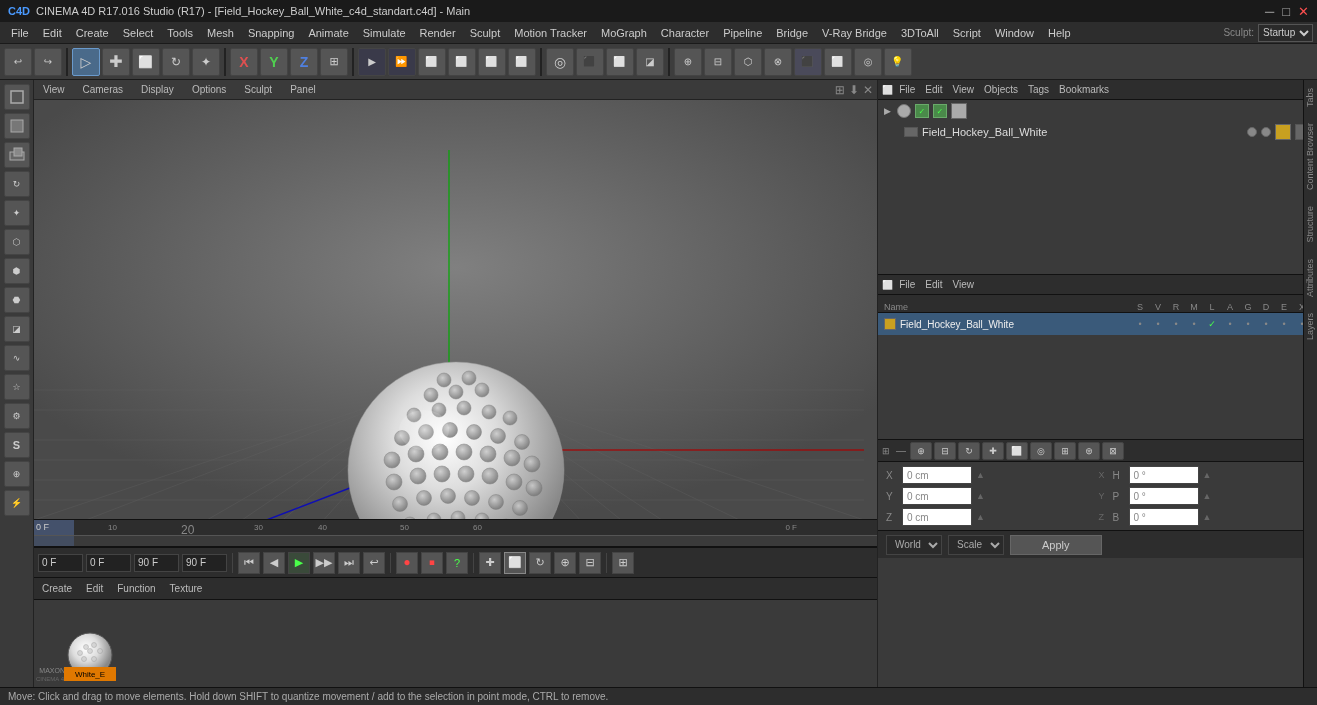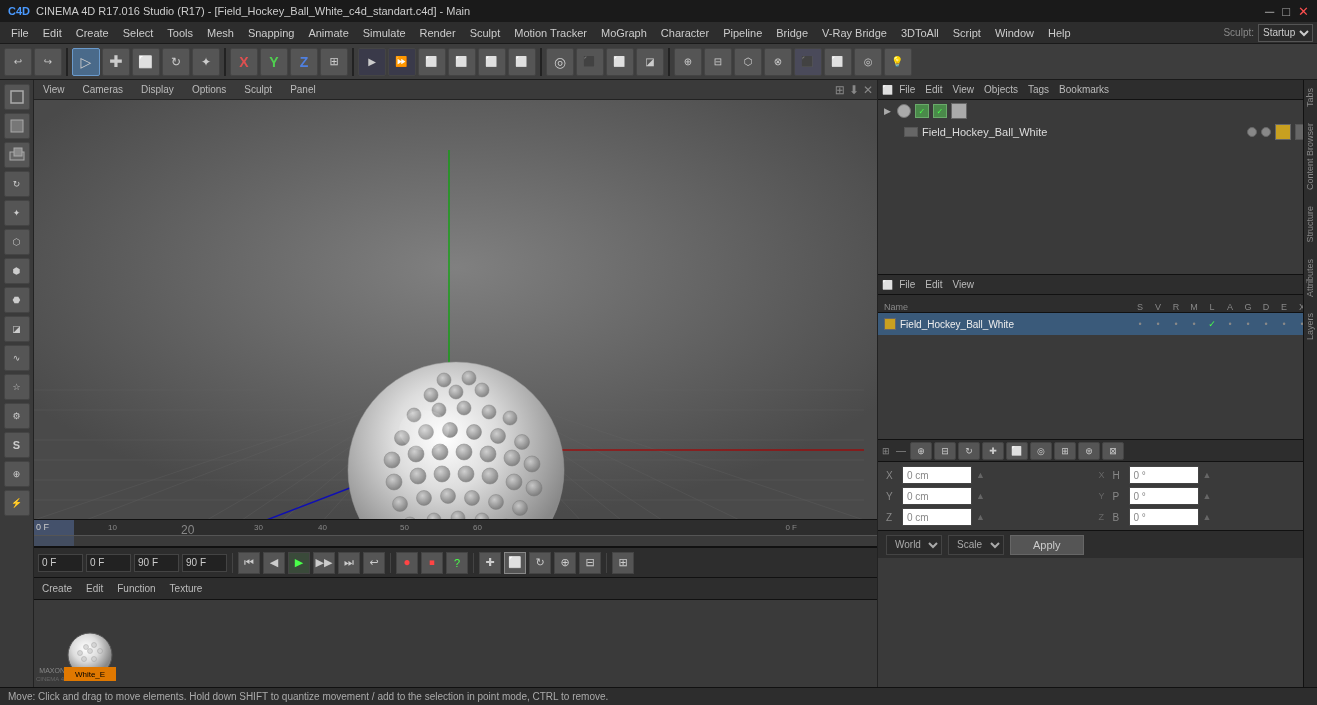--- a/index.html
+++ b/index.html
@@ -58,21 +58,21 @@
     #materials-panel { height: 180px; border-bottom: 1px solid #111; display: flex; flex-direction: column; }
     .mat-header-btn { font-size: 10px; color: #bbb; cursor: pointer; padding: 0 4px; }
     
     
     #coords-panel { flex: 1; display: flex; flex-direction: column; }
     .coords-tb-btn { width: 22px; height: 18px; background: #555; border: 1px solid #444; display: flex; align-items: center; justify-content: center; font-size: 9px; color: #ccc; cursor: pointer; border-radius: 2px; }
     .coord-row { display: flex; align-items: center; gap: 4px; }
     .coord-label { font-size: 10px; color: #888; width: 12px; }
     .coord-input { background: #ffffff; border: 1px solid #444; color: #888; font-size: 10px; width: 70px; height: 18px; padding: 0 4px; }
     .coords-dropdown { background: #2a2a2a; border: 1px solid #444; color: #aaa; font-size: 10px; height: 20px; padding: 0 4px; }
-    #apply-btn { background: #555; border: 1px solid #666; color: #ccc; font-size: 11px; padding: 3px 22px; cursor: pointer; }
+    #apply-btn { background: #555; border: 1px solid #666; color: #ccc; font-size: 11px; padding: 3px 31px; cursor: pointer; }
     
     
     #statusbar { background: #2d2d2d; height: 18px; display: flex; align-items: center; padding: 0 8px; border-top: 1px solid #111; font-size: 10px; color: #aaa; }
     
     
     #mat-manager { background: #3a3a3a; height: 120px; border-top: 1px solid #111; display: flex; flex-direction: column; }
     #mat-mgr-toolbar { background: #2d2d2d; height: 22px; display: flex; align-items: center; padding: 0 4px; gap: 6px; border-bottom: 1px solid #111; }
     .mat-mgr-btn { font-size: 10px; color: #bbb; cursor: pointer; padding: 0 4px; }
     .vtab { writing-mode: vertical-lr; transform: rotate(180deg); font-size: 9px; color: #888; padding: 8px 2px; cursor: pointer; white-space: nowrap; }
 

